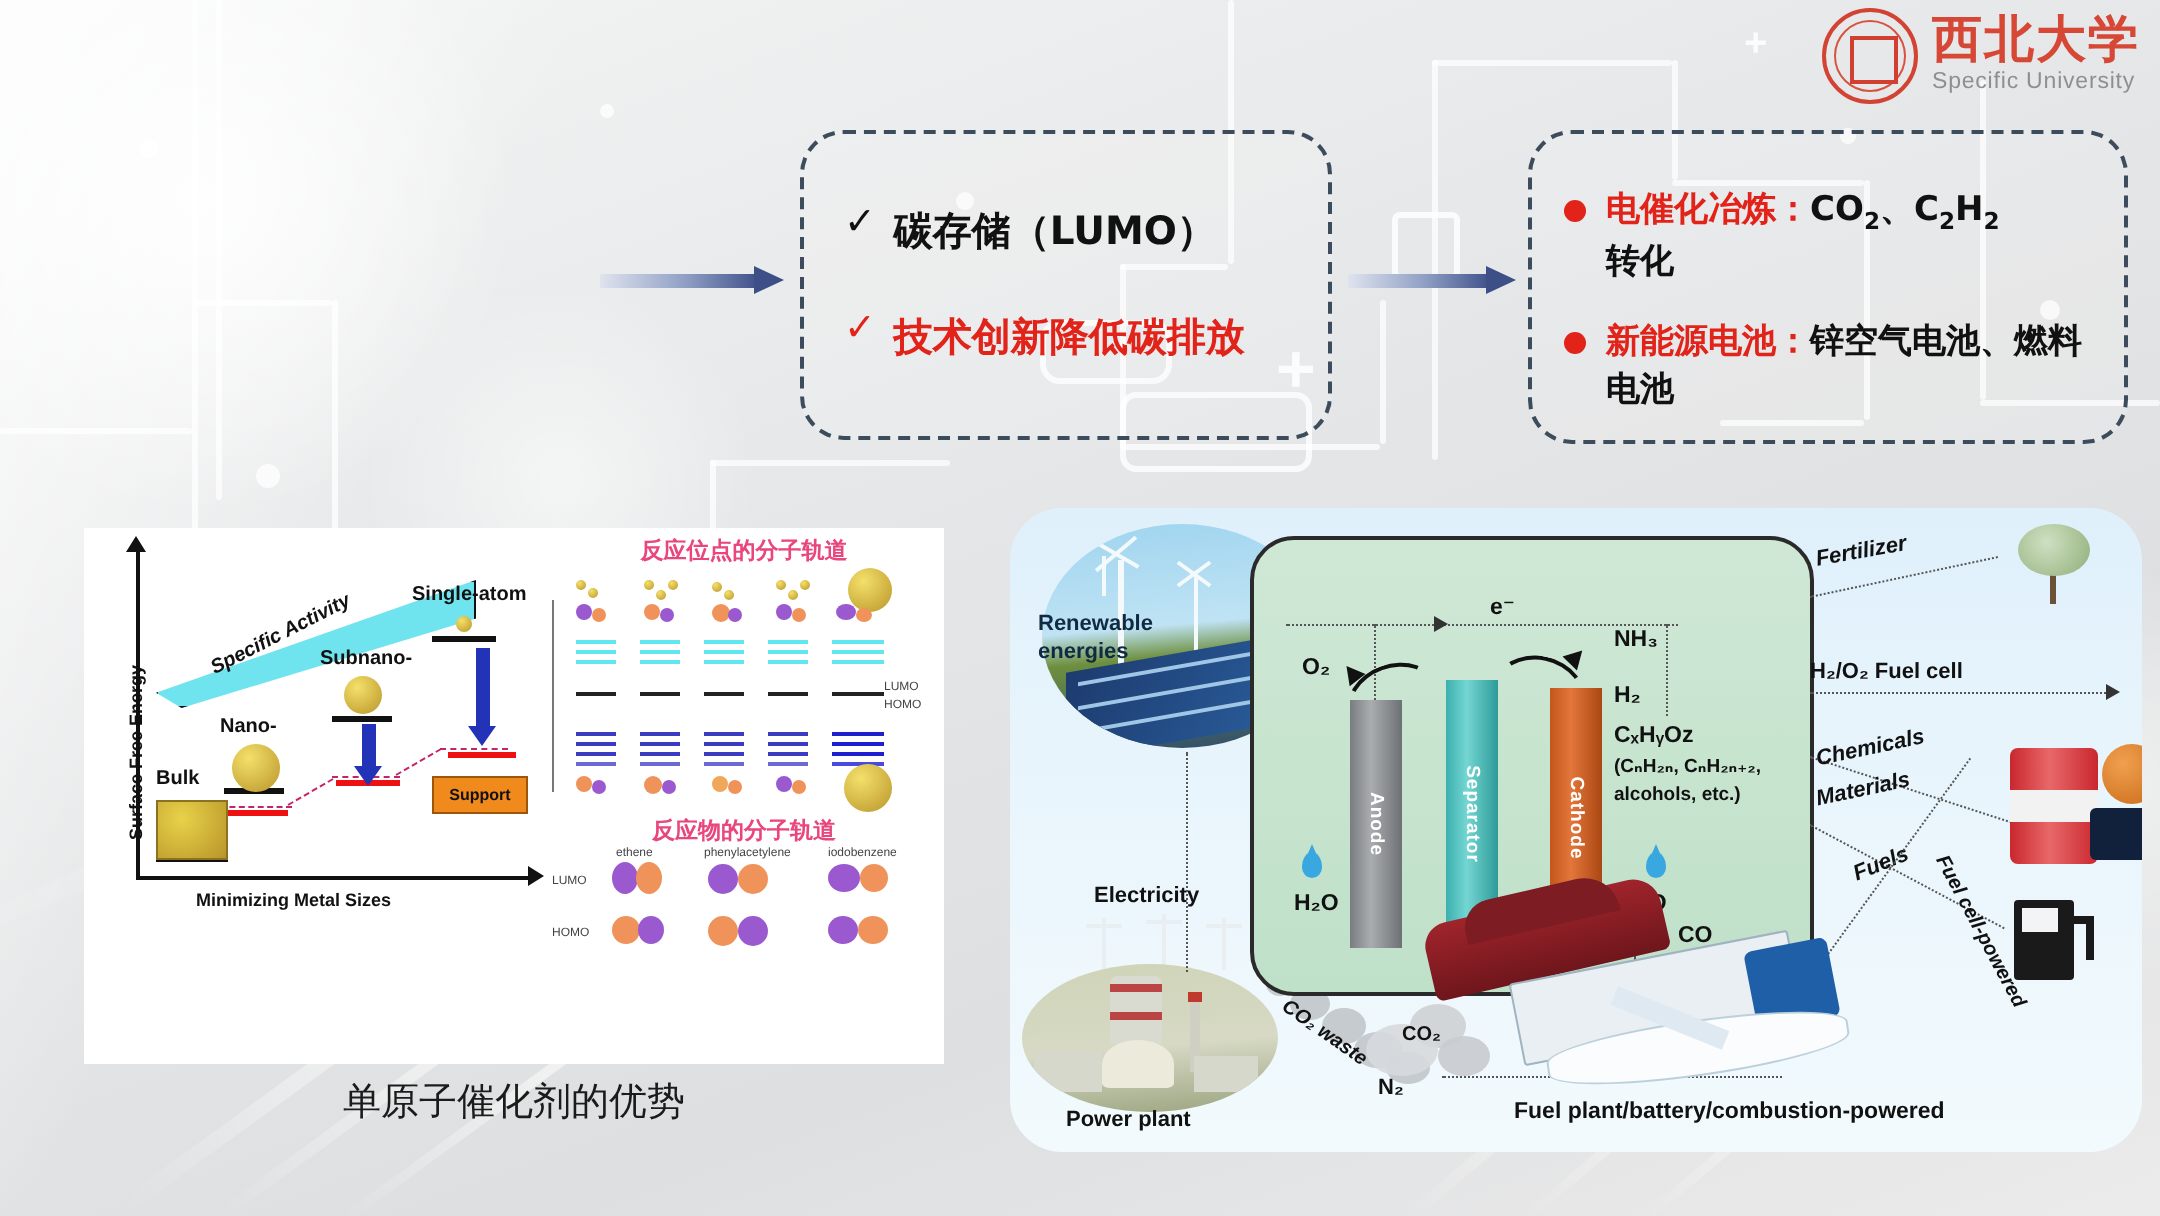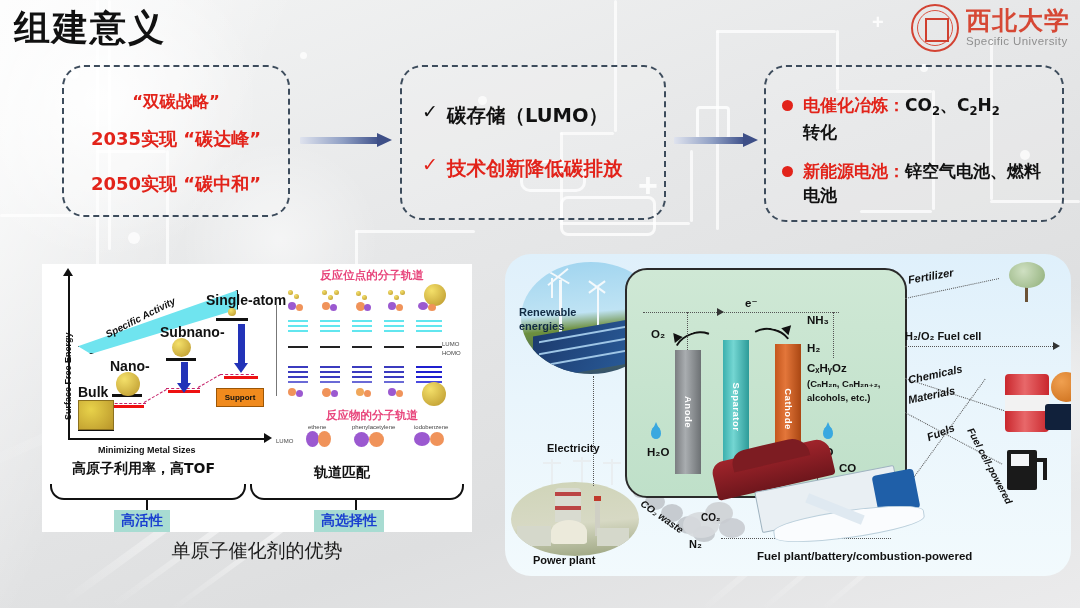--- a/index.html
+++ b/index.html
@@ -84,21 +84,21 @@
   #arrow1{left:300px;top:133px;width:92px;}
   #arrow2{left:674px;top:133px;width:84px;}
 
   
   #leftfig{position:absolute;left:42px;top:264px;width:430px;height:268px;background:#fff;overflow:hidden;}
   #lf-chart{position:absolute;left:8px;top:6px;width:222px;height:182px;}
   .axis{position:absolute;background:#111;}
   .ylabel{position:absolute;left:-4px;top:40px;transform:rotate(-90deg);transform-origin:left top;
     font-size:9px;font-weight:bold;color:#111;white-space:nowrap;}
   .xlabel{position:absolute;left:48px;bottom:-3px;font-size:9px;font-weight:bold;color:#111;white-space:nowrap;}
-  .steplab{position:absolute;font-size:14px;font-weight:bold;color:#111;white-space:nowrap;}
+  .steplab{position:absolute;font-size:10px;font-weight:bold;color:#111;white-space:nowrap;}
   .lvl{position:absolute;height:2.5px;background:#111;}
   .lvl.r{background:#e11}
   .dashup{position:absolute;border-top:1.5px dashed #c6246a;}
   .bluearrow{position:absolute;width:7px;background:#2233b8;}
   .bluearrow:after{content:"";position:absolute;left:-4px;bottom:-9px;width:0;height:0;
     border-left:7.5px solid transparent;border-right:7.5px solid transparent;border-top:10px solid #2233b8;}
   .goldbox{position:absolute;background:radial-gradient(circle at 35% 30%,#e8d24a,#b9952a);border:1px solid #8c711f;}
   .goldball{position:absolute;border-radius:50%;background:radial-gradient(circle at 35% 30%,#f4e06a,#b9952a);}
   #specact{position:absolute;left:28px;top:20px;width:160px;height:64px;}
   #specact .wedge{position:absolute;inset:0;background:#6fe4ef;
@@ -204,36 +204,30 @@
     <div class="dot" style="left:1046px;top:282px;width:14px;height:14px;"></div>
     <div class="diag" style="left:60px;top:600px;width:340px;height:8px;transform:rotate(-36deg);"></div>
     <div class="diag" style="left:110px;top:604px;width:300px;height:6px;transform:rotate(-36deg);"></div>
     <div class="diag" style="left:170px;top:608px;width:260px;height:5px;transform:rotate(-36deg);"></div>
     <div class="diag" style="left:700px;top:608px;width:260px;height:6px;transform:rotate(-40deg);"></div>
     <div class="diag" style="left:760px;top:608px;width:240px;height:5px;transform:rotate(-40deg);"></div>
     <div class="diag" style="left:820px;top:608px;width:220px;height:5px;transform:rotate(-40deg);"></div>
     <div class="diag" style="left:-40px;top:470px;width:420px;height:10px;transform:rotate(-24deg);opacity:.5"></div>
   </div>
 
-  <div id="title">组建意义</div>
   <div id="title-rule"></div>
 
   <div id="logo">
     <div class="seal"></div>
     <div class="names">
       <div class="cn">西北大学</div>
       <div class="en">Specific University</div>
     </div>
   </div>
 
-  <div class="dbox" id="box1">
-    <div class="b1-line" id="b1l1">“双碳战略”</div>
-    <div class="b1-line" id="b1l2">2035实现 “碳达峰”</div>
-    <div class="b1-line" id="b1l3">2050实现 “碳中和”</div>
-  </div>
 
   <div class="arrow" id="arrow1">
     <div class="shaft"></div>
       <div class="head"></div>
   </div>
 
   <div class="dbox" id="box2">
     <div class="checkrow" id="b2r1">
       <span class="check k">✓</span>
       <span id="b2t1">碳存储（LUMO）</span>
@@ -414,31 +408,20 @@
       <div class="mol" style="left:140px;top:164px;width:16px;height:14px;background:#9b59d0;"></div>
       <div class="mol" style="left:156px;top:164px;width:14px;height:14px;background:#f0935a;"></div>
       <div class="mol" style="left:32px;top:190px;width:14px;height:14px;background:#f0935a;"></div>
       <div class="mol" style="left:45px;top:190px;width:13px;height:14px;background:#9b59d0;"></div>
       <div class="mol" style="left:80px;top:190px;width:15px;height:15px;background:#f0935a;"></div>
       <div class="mol" style="left:95px;top:190px;width:15px;height:15px;background:#9b59d0;"></div>
       <div class="mol" style="left:140px;top:190px;width:15px;height:14px;background:#9b59d0;"></div>
       <div class="mol" style="left:155px;top:190px;width:15px;height:14px;background:#f0935a;"></div>
     </div>
 
-    <div id="lf-bottom">
-      <div class="brlabel" style="left:30px;top:2px;">高原子利用率，高TOF</div>
-      <div class="bracket" style="left:8px;top:26px;width:192px;height:14px;"></div>
-      <div class="stem" style="left:104px;top:40px;height:14px;"></div>
-      <div class="tag" style="left:72px;top:52px;">高活性</div>
-
-      <div class="brlabel" style="left:272px;top:6px;">轨道匹配</div>
-      <div class="bracket" style="left:208px;top:26px;width:210px;height:14px;"></div>
-      <div class="stem" style="left:313px;top:40px;height:14px;"></div>
-      <div class="tag" style="left:272px;top:52px;">高选择性</div>
-    </div>
   </div>
   <div id="leftcap">单原子催化剂的优势</div>
 
   <div id="rightfig">
 
     <div class="photo ren" style="left:16px;top:8px;width:140px;height:112px;">
       <div class="windmill" style="left:38px;top:18px;width:3px;height:52px;"></div>
       <div class="windmill" style="left:24px;top:14px;width:26px;height:2px;transform:rotate(30deg);"></div>
       <div class="windmill" style="left:24px;top:14px;width:26px;height:2px;transform:rotate(-40deg);"></div>
       <div class="windmill" style="left:30px;top:16px;width:2px;height:20px;"></div>

